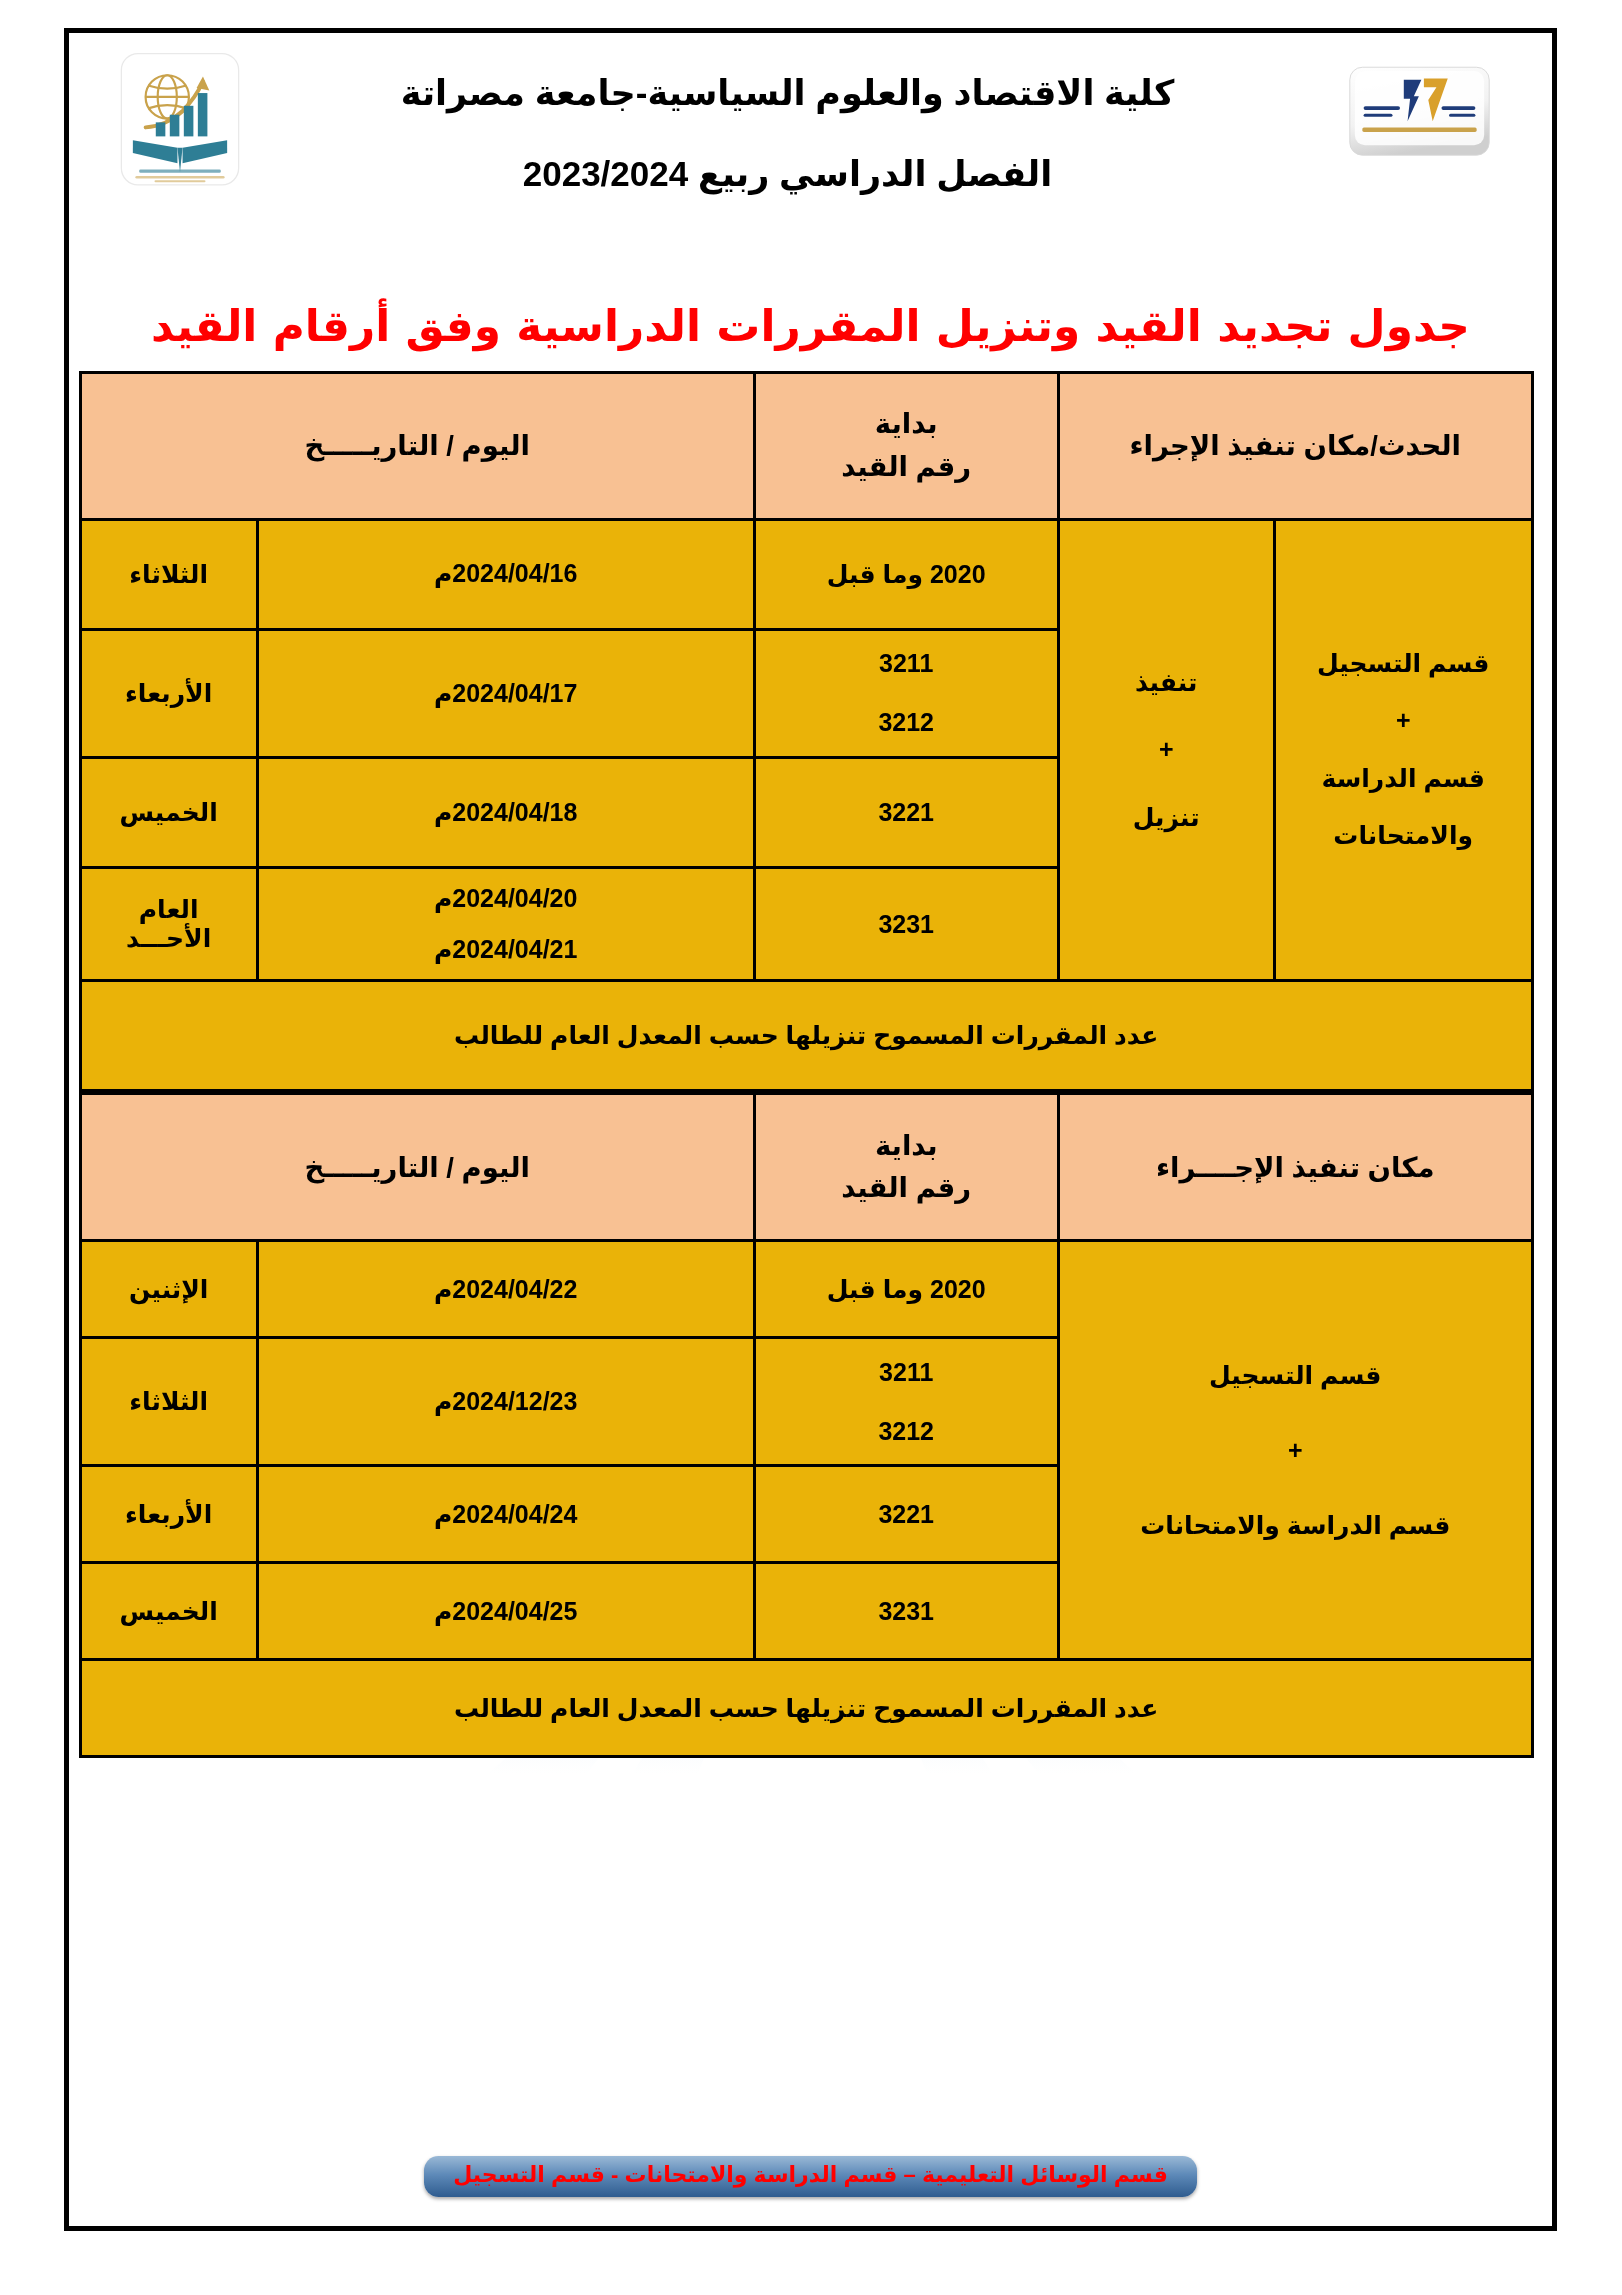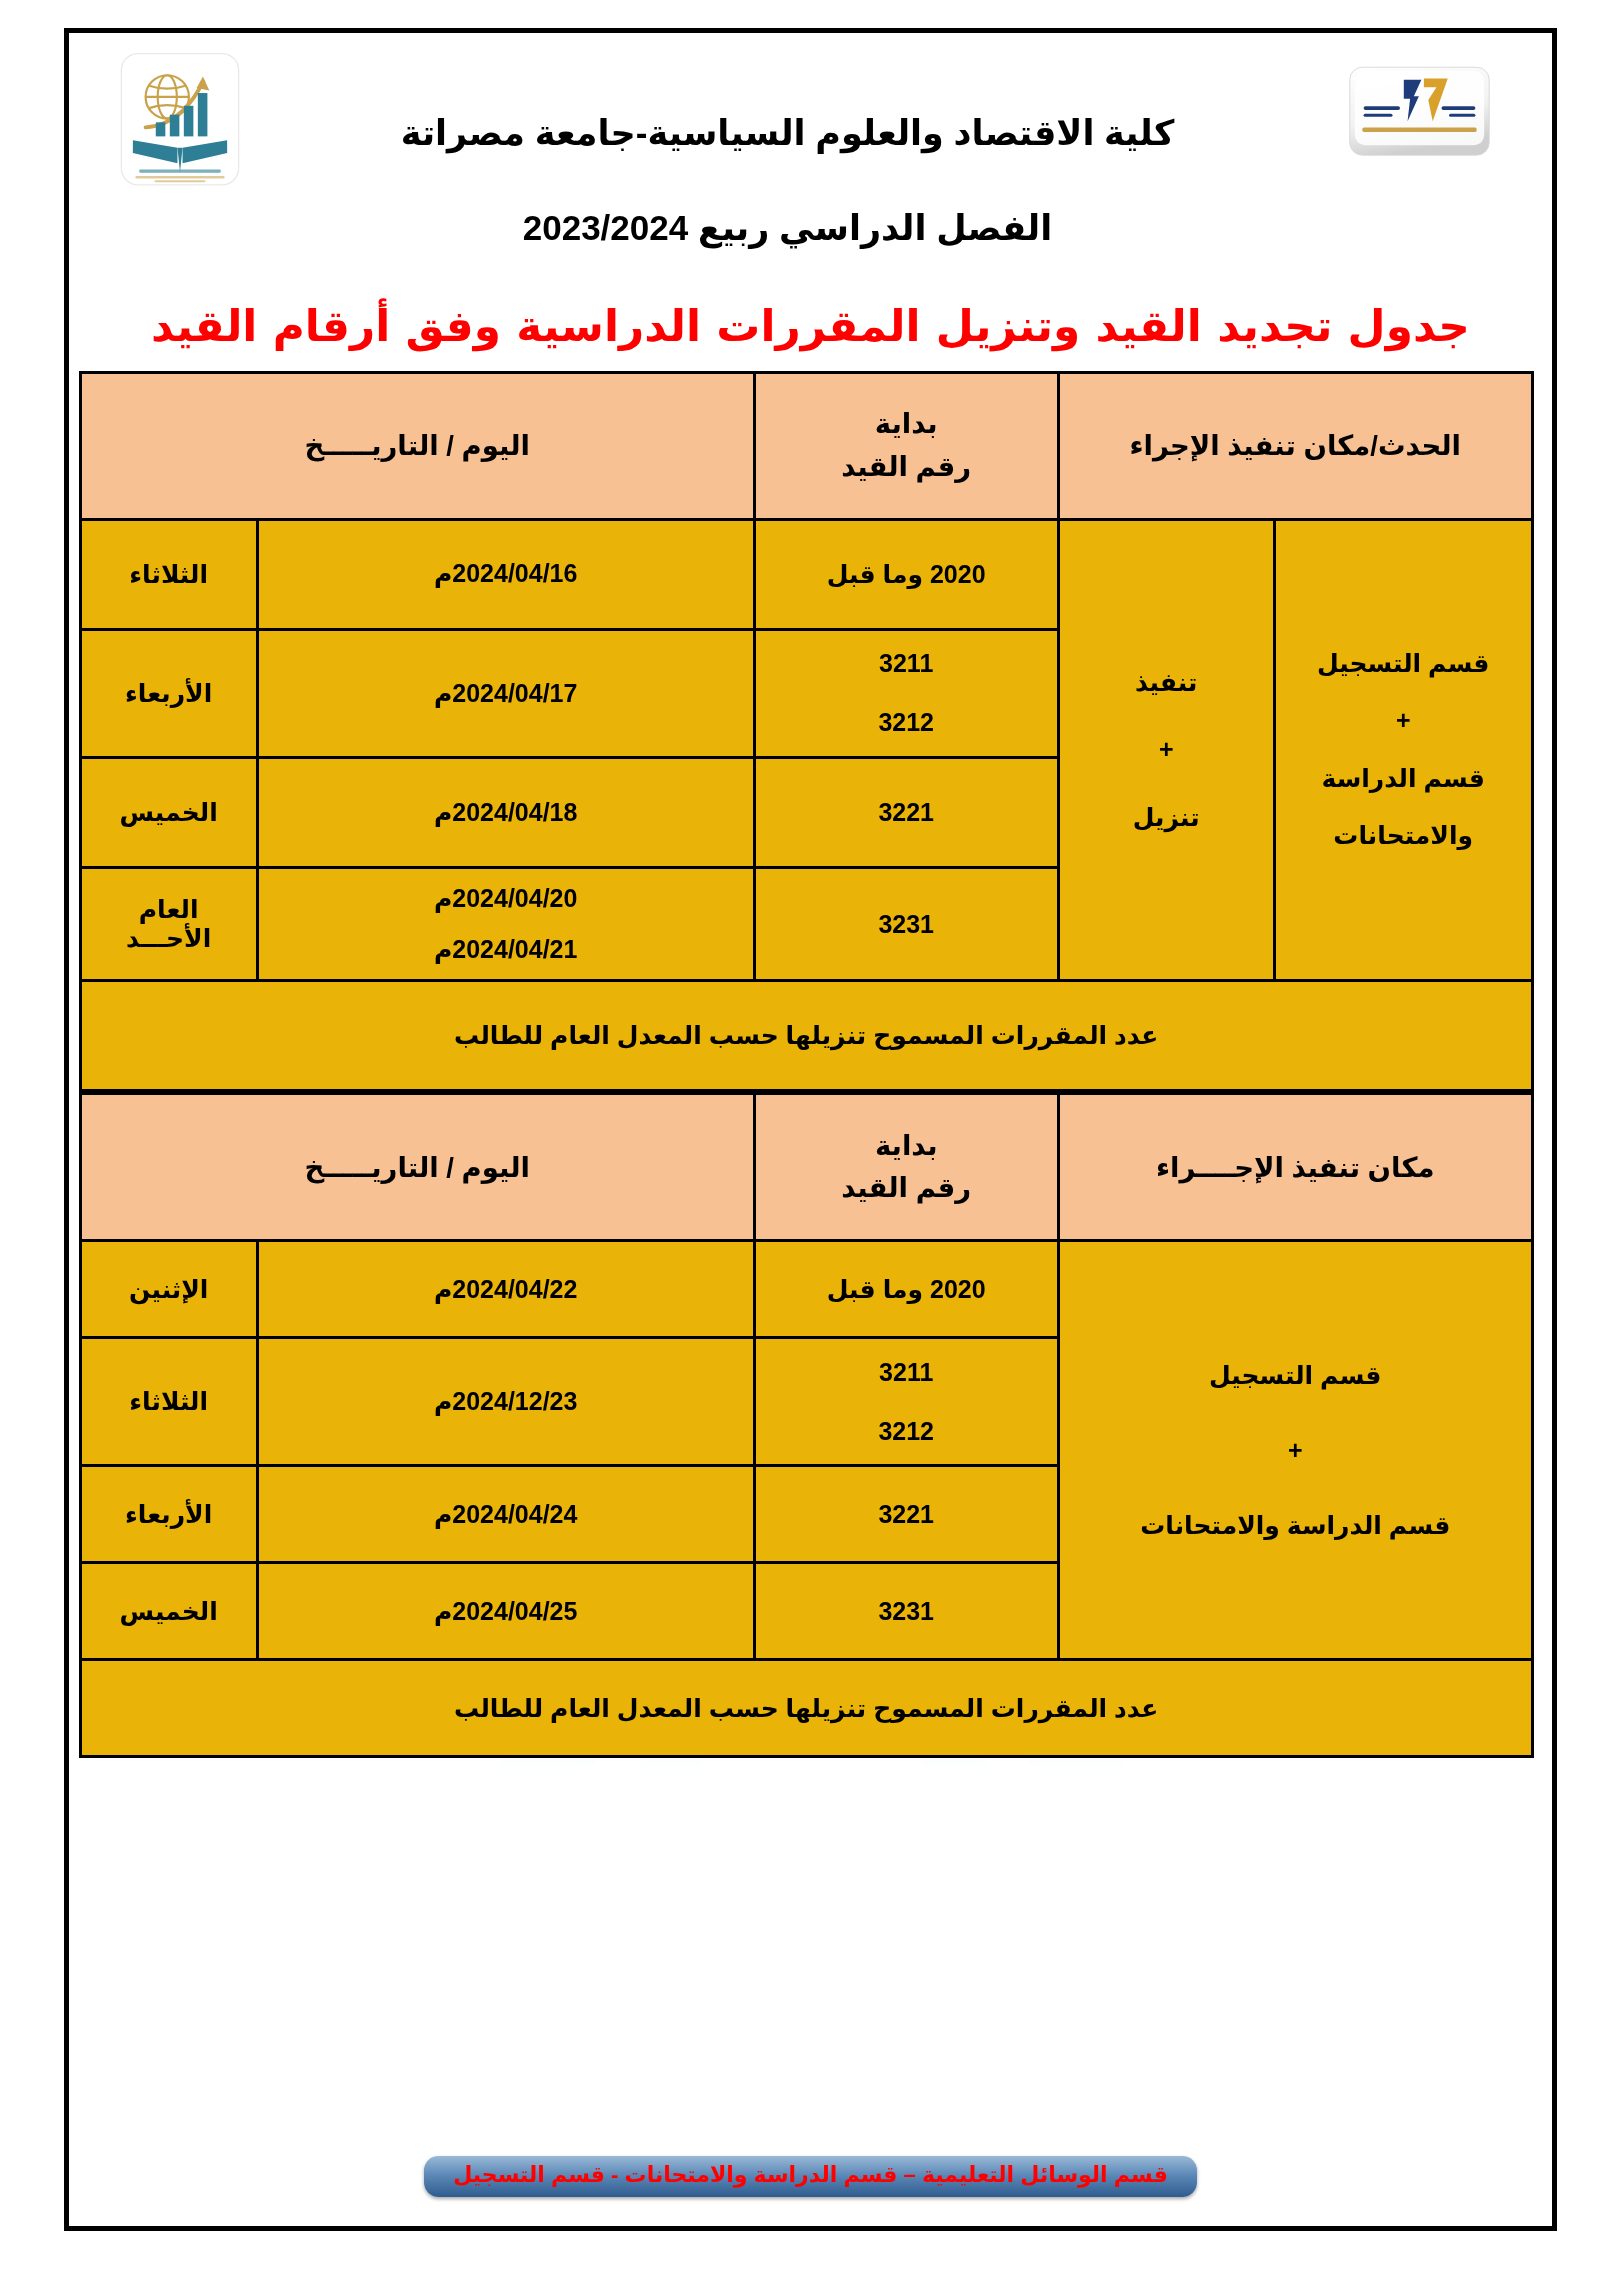--- a/index.html
+++ b/index.html
@@ -74,24 +74,23 @@
     top: 38px;
     text-align: center;
   }
   .title-line1 {
     font-size: 35px;
     font-weight: bold;
     color: #000000;
     letter-spacing: 0px;
     line-height: 1.25;
     white-space: nowrap;
-    margin-top: 40px;
   }
   .title-line2 {
-    margin-top: 52px;
+    margin-top: 38px;
     font-size: 35px;
     font-weight: bold;
     color: #000000;
     line-height: 1.25;
     white-space: nowrap;
   }
 
   
   .red-heading {
     text-align: center;

